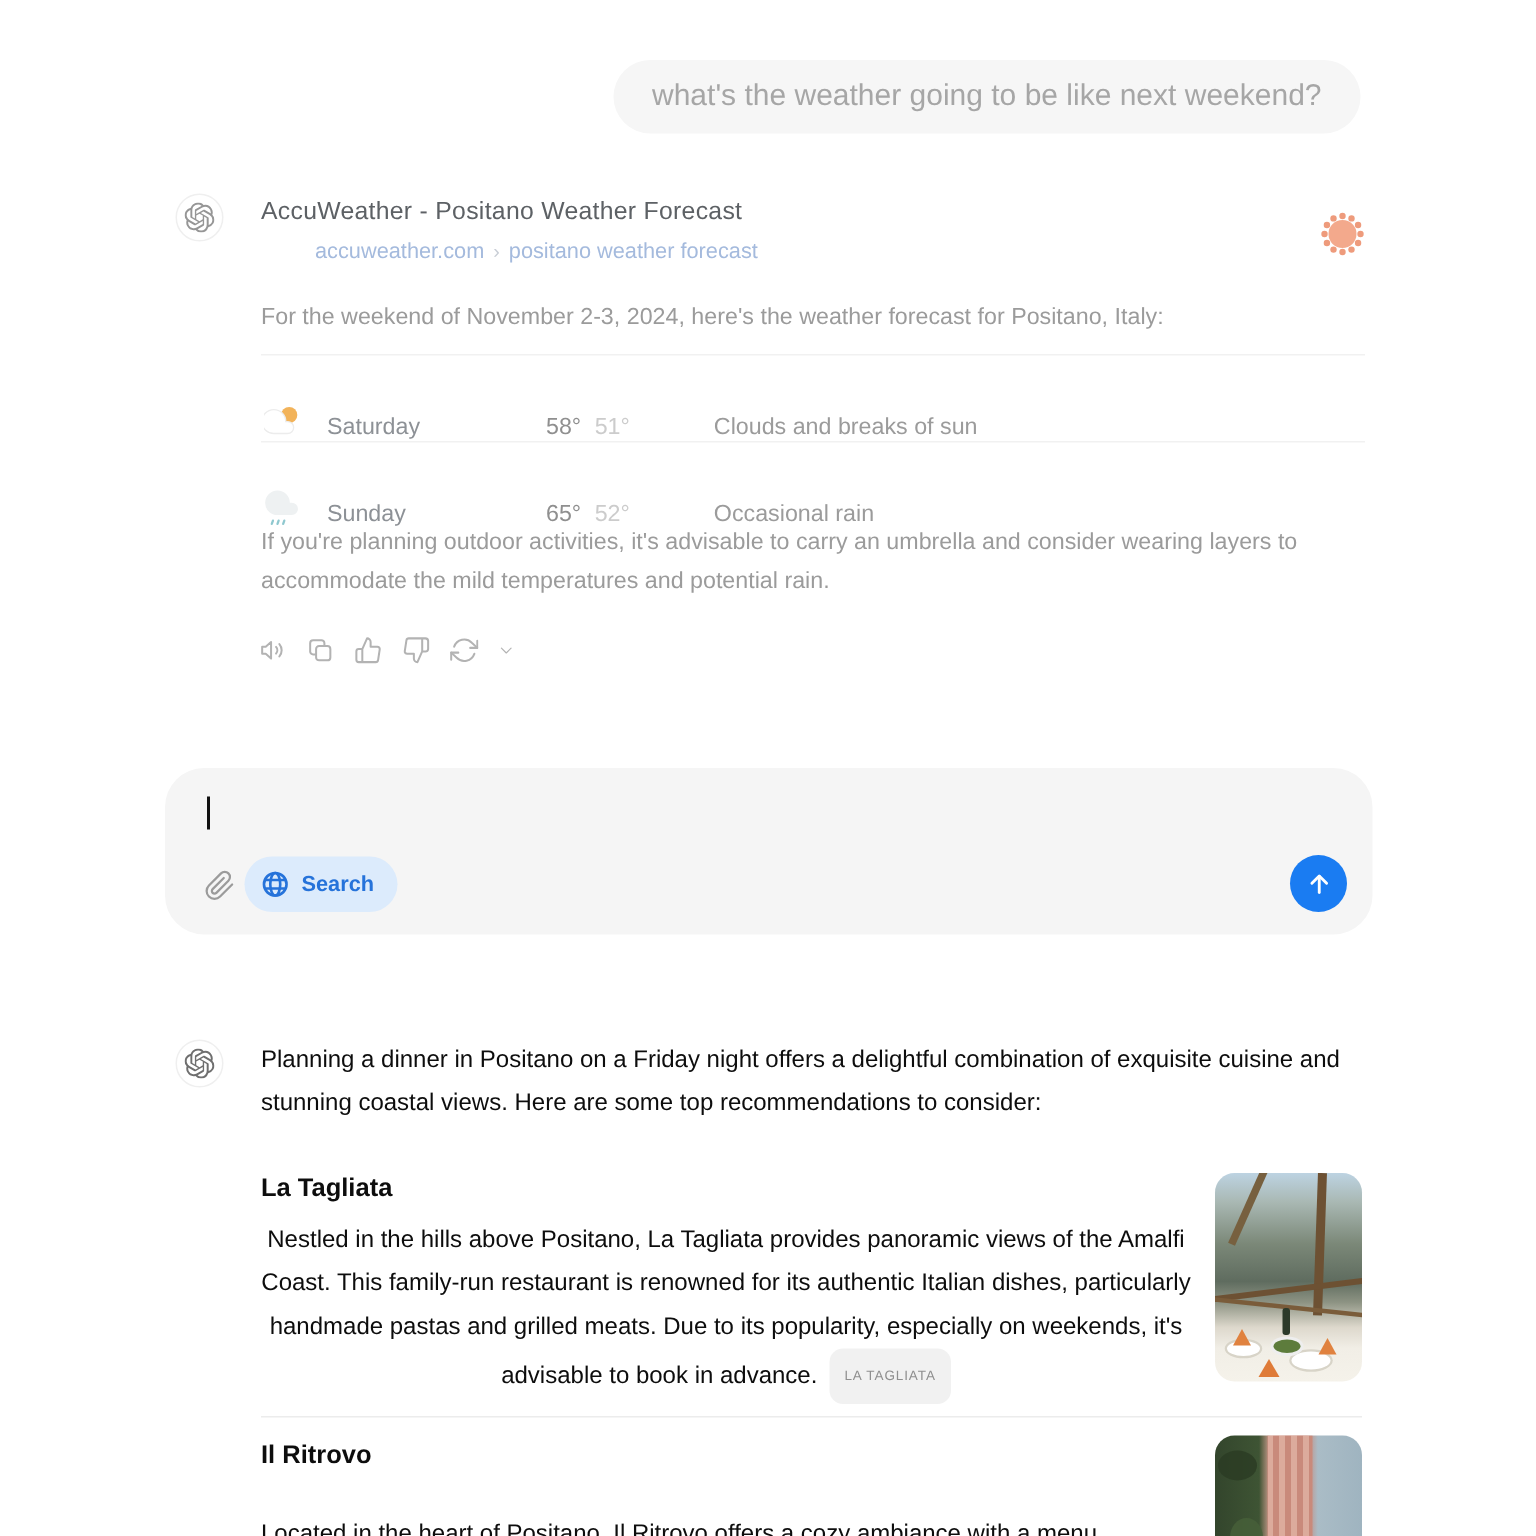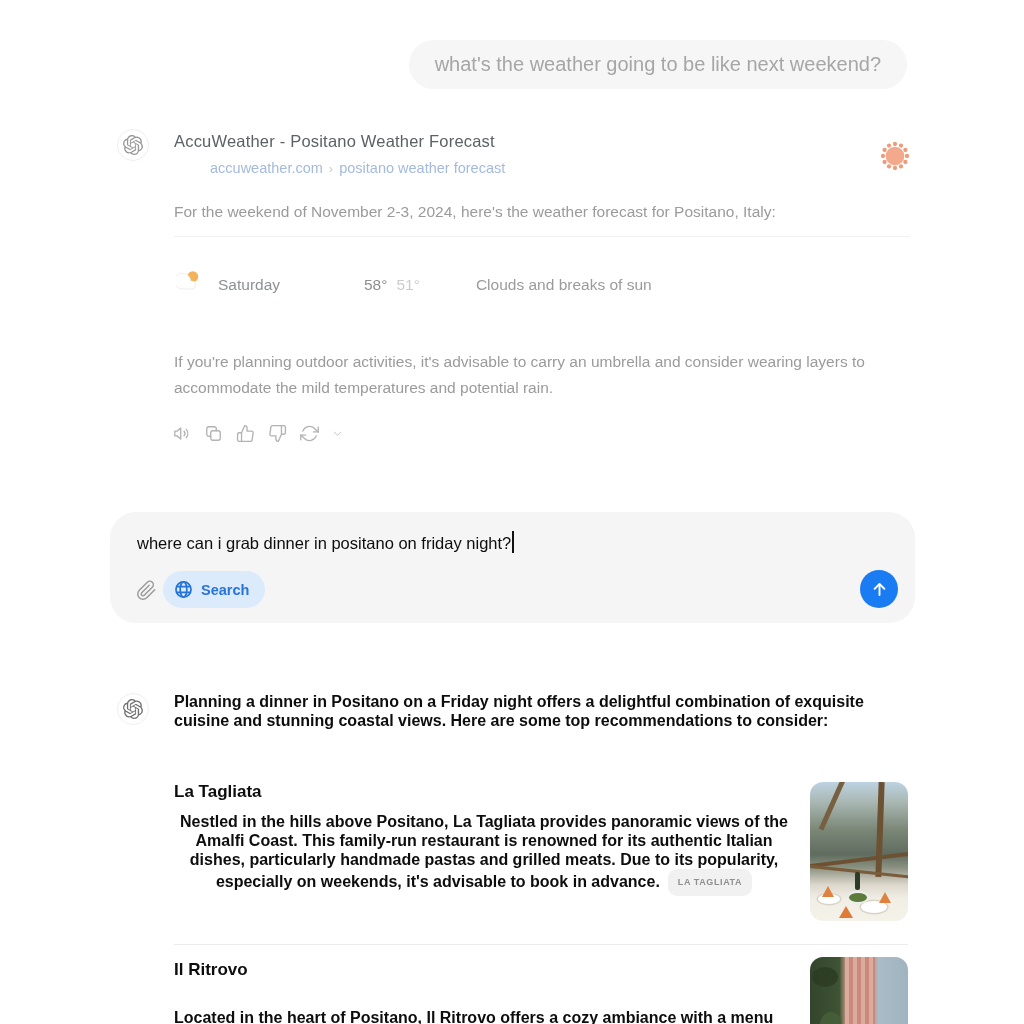--- a/index.html
+++ b/index.html
@@ -49,21 +49,21 @@
   .search-pill{position:absolute;left:53px;bottom:15px;height:37px;border-radius:19px;
     background:#dcebfc;display:flex;align-items:center;padding:0 16px 0 10px;gap:7px;cursor:pointer;}
   .search-pill svg{width:21px;height:21px;stroke:#2673da;fill:none;stroke-width:2;}
   .search-pill .lbl{color:#2673da;font-size:14.5px;font-weight:bold;}
   .send-btn{position:absolute;right:17px;bottom:15px;width:38px;height:38px;border-radius:50%;
     background:#1a7cf2;display:flex;align-items:center;justify-content:center;cursor:pointer;}
   .send-btn svg{width:19px;height:19px;stroke:#fff;fill:none;stroke-width:2.4;
     stroke-linecap:round;stroke-linejoin:round;}
 
   
-  .black-body{color:#0d0d0d;font-size:16px;line-height:19px;font-weight:bold;}
+  .black-body{color:#0d0d0d;font-size:16px;line-height:29px;}
   .rest-head{font-size:17px;font-weight:bold;color:#0d0d0d;}
   .badge{display:inline-block;background:#f1f1f1;color:#8f8f8f;font-size:9px;letter-spacing:.6px;
     border-radius:9px;padding:4px 10px;margin-left:8px;vertical-align:2px;white-space:nowrap;}
   .divider{left:174px;top:944px;width:734px;height:1px;background:#ececec;}
 
   
   .thumb{border-radius:13px;overflow:hidden;}
   .t1{left:810px;top:782px;width:98px;height:139px;
     background:linear-gradient(180deg,#bdd3e2 0%,#a9b8b3 14%,#7b8878 34%,#5f6c5f 52%,#8d9383 62%,#ddd8cc 74%,#f1eee6 84%,#f5f2ea 100%);}
   .t1 .post{position:absolute;left:68%;top:0;width:6px;height:68%;background:#6d5133;transform:rotate(2deg);}
@@ -134,20 +134,36 @@
         <svg viewBox="0 0 24 24">
           <circle cx="15.5" cy="8" r="5" fill="#f2b35a"></circle>
           <path d="M18 12h-1.26A8 8 0 1 0 9 20h9a4 4 0 0 0 0-8z" fill="#ffffff" stroke="#ececec" stroke-width="0.9" transform="translate(-2,1) scale(0.92)"></path>
         </svg>
       </span>
       <span class="day">Saturday</span>
       <span class="hi">58°</span>
       <span class="lo">51°</span>
       <span class="cond">Clouds and breaks of sun</span>
     </div>
+    <div class="frow">
+      <span class="wicon">
+        <svg viewBox="0 0 24 24">
+          <path d="M18 11h-1.26A8 8 0 1 0 9 19h9a4 4 0 0 0 0-8z" fill="#eef1f2" transform="translate(0,-2) scale(0.95)"></path>
+          <g stroke="#8fc8cf" stroke-width="1.4" stroke-linecap="round">
+            <path d="M5.5 19.5l-.7 2"></path>
+              <path d="M9 19.5l-.7 2"></path>
+              <path d="M12.5 19.5l-.7 2"></path>
+          </g>
+        </svg>
+      </span>
+      <span class="day">Sunday</span>
+      <span class="hi">65°</span>
+      <span class="lo">52°</span>
+      <span class="cond">Occasional rain</span>
+    </div>
   </div>
 
   <div class="abs gray-body" style="left:174px;top:349px;width:745px;">If you're planning outdoor activities, it's advisable to carry an umbrella and consider wearing layers to accommodate the mild temperatures and potential rain.</div>
 
   <div class="abs actions">
     <span class="act">
       <svg viewBox="0 0 24 24">
           <path d="M11 5 6.5 9H3.5v6h3L11 19V5z"></path>
           <path d="M15.2 9.2a4.2 4.2 0 0 1 0 5.6"></path>
           <path d="M18 6.8a8 8 0 0 1 0 10.4"></path>
@@ -177,21 +193,21 @@
         </svg>
     </span>
     <span class="act chev">
       <svg viewBox="0 0 24 24">
           <path d="M5 9l7 7 7-7"></path>
         </svg>
     </span>
   </div>
 
   <div class="abs composer">
-    <div class="prompt"><span>where can i grab dinner in positano on friday night?</span><span class="caret"></span></div>
+    <div class="prompt"><span class="caret"></span></div>
     <div class="clip-btn">
       <svg viewBox="0 0 24 24">
           <path d="M21.44 11.05l-9.19 9.19a6 6 0 0 1-8.49-8.49l9.19-9.19a4 4 0 0 1 5.66 5.66l-9.2 9.19a2 2 0 0 1-2.83-2.83l8.49-8.48"></path>
         </svg>
     </div>
     <div class="search-pill">
       <svg viewBox="0 0 24 24">
         <circle cx="12" cy="12" r="8.6"></circle>
           <ellipse cx="12" cy="12" rx="3.8" ry="8.6"></ellipse>
         <path d="M4 8.8h16M4 15.2h16"></path>

